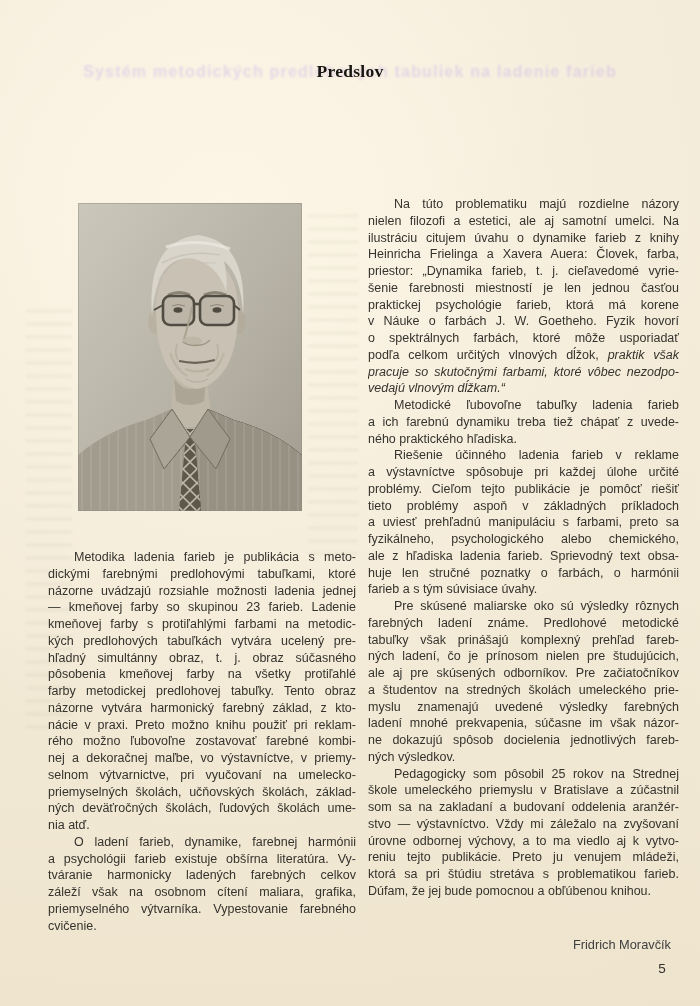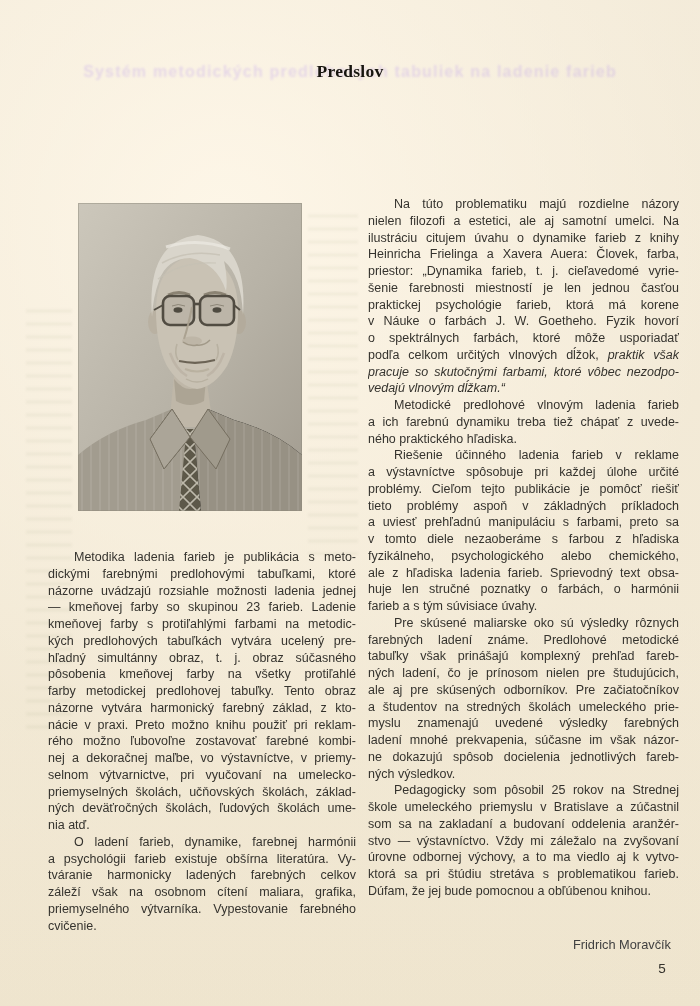--- a/index.html
+++ b/index.html
@@ -183,31 +183,30 @@
       <div class="line"><span>priestor: „Dynamika farieb, t. j. cieľavedomé vyrie-</span></div>
       <div class="line"><span>šenie farebnosti miestností je len jednou časťou</span></div>
       <div class="line"><span>praktickej psychológie farieb, ktorá má korene</span></div>
       <div class="line"><span>v Náuke o farbách J. W. Goetheho. Fyzik hovorí</span></div>
       <div class="line"><span>o spektrálnych farbách, ktoré môže usporiadať</span></div>
       <div class="line"><span>podľa celkom určitých vlnových dĺžok, </span><span class="it">praktik však</span></div>
       <div class="line"><span class="it">pracuje so skutočnými farbami, ktoré vôbec nezodpo-</span></div>
       <div class="line last"><span class="it">vedajú vlnovým dĺžkam.“</span></div>
     </div>
     <div class="paragraph">
-      <div class="line first"><span>Metodické predlohové vlnovým ladenia farieb</span></div>
+      <div class="line first"><span>Metodické ľubovoľne tabuľky ladenia farieb</span></div>
       <div class="line"><span>a ich farebnú dynamiku treba tiež chápať z uvede-</span></div>
       <div class="line last"><span>ného praktického hľadiska.</span></div>
     </div>
     <div class="paragraph">
       <div class="line first"><span>Riešenie účinného ladenia farieb v reklame</span></div>
       <div class="line"><span>a výstavníctve spôsobuje pri každej úlohe určité</span></div>
       <div class="line"><span>problémy. Cieľom tejto publikácie je pomôcť riešiť</span></div>
       <div class="line"><span>tieto problémy aspoň v základných príkladoch</span></div>
       <div class="line"><span>a uviesť prehľadnú manipuláciu s farbami, preto sa</span></div>
-      <div class="line"><span>v tomto diele nezaoberáme s farbou z hľadiska</span></div>
       <div class="line"><span>fyzikálneho, psychologického alebo chemického,</span></div>
       <div class="line"><span>ale z hľadiska ladenia farieb. Sprievodný text obsa-</span></div>
       <div class="line"><span>huje len stručné poznatky o farbách, o harmónii</span></div>
       <div class="line last"><span>farieb a s tým súvisiace úvahy.</span></div>
     </div>
     <div class="paragraph">
       <div class="line first"><span>Pre skúsené maliarske oko sú výsledky rôznych</span></div>
       <div class="line"><span>farebných ladení známe. Predlohové metodické</span></div>
       <div class="line"><span>tabuľky však prinášajú komplexný prehľad fareb-</span></div>
       <div class="line"><span>ných ladení, čo je prínosom nielen pre študujúcich,</span></div>
@@ -217,19 +216,20 @@
       <div class="line"><span>ladení mnohé prekvapenia, súčasne im však názor-</span></div>
       <div class="line"><span>ne dokazujú spôsob docielenia jednotlivých fareb-</span></div>
       <div class="line last"><span>ných výsledkov.</span></div>
     </div>
     <div class="paragraph">
       <div class="line first"><span>Pedagogicky som pôsobil 25 rokov na Strednej</span></div>
       <div class="line"><span>škole umeleckého priemyslu v Bratislave a zúčastnil</span></div>
       <div class="line"><span>som sa na zakladaní a budovaní oddelenia aranžér-</span></div>
       <div class="line"><span>stvo — výstavníctvo. Vždy mi záležalo na zvyšovaní</span></div>
       <div class="line"><span>úrovne odbornej výchovy, a to ma viedlo aj k vytvo-</span></div>
+      <div class="line"><span>reniu tejto publikácie. Preto ju venujem mládeži,</span></div>
       <div class="line"><span>ktorá sa pri štúdiu stretáva s problematikou farieb.</span></div>
       <div class="line last"><span>Dúfam, že jej bude pomocnou a obľúbenou knihou.</span></div>
     </div>
   </div>
 
 <div class="abs" id="signature">Fridrich Moravčík</div>
 <div class="abs" id="page-number">5</div>
 
 </body></html>

